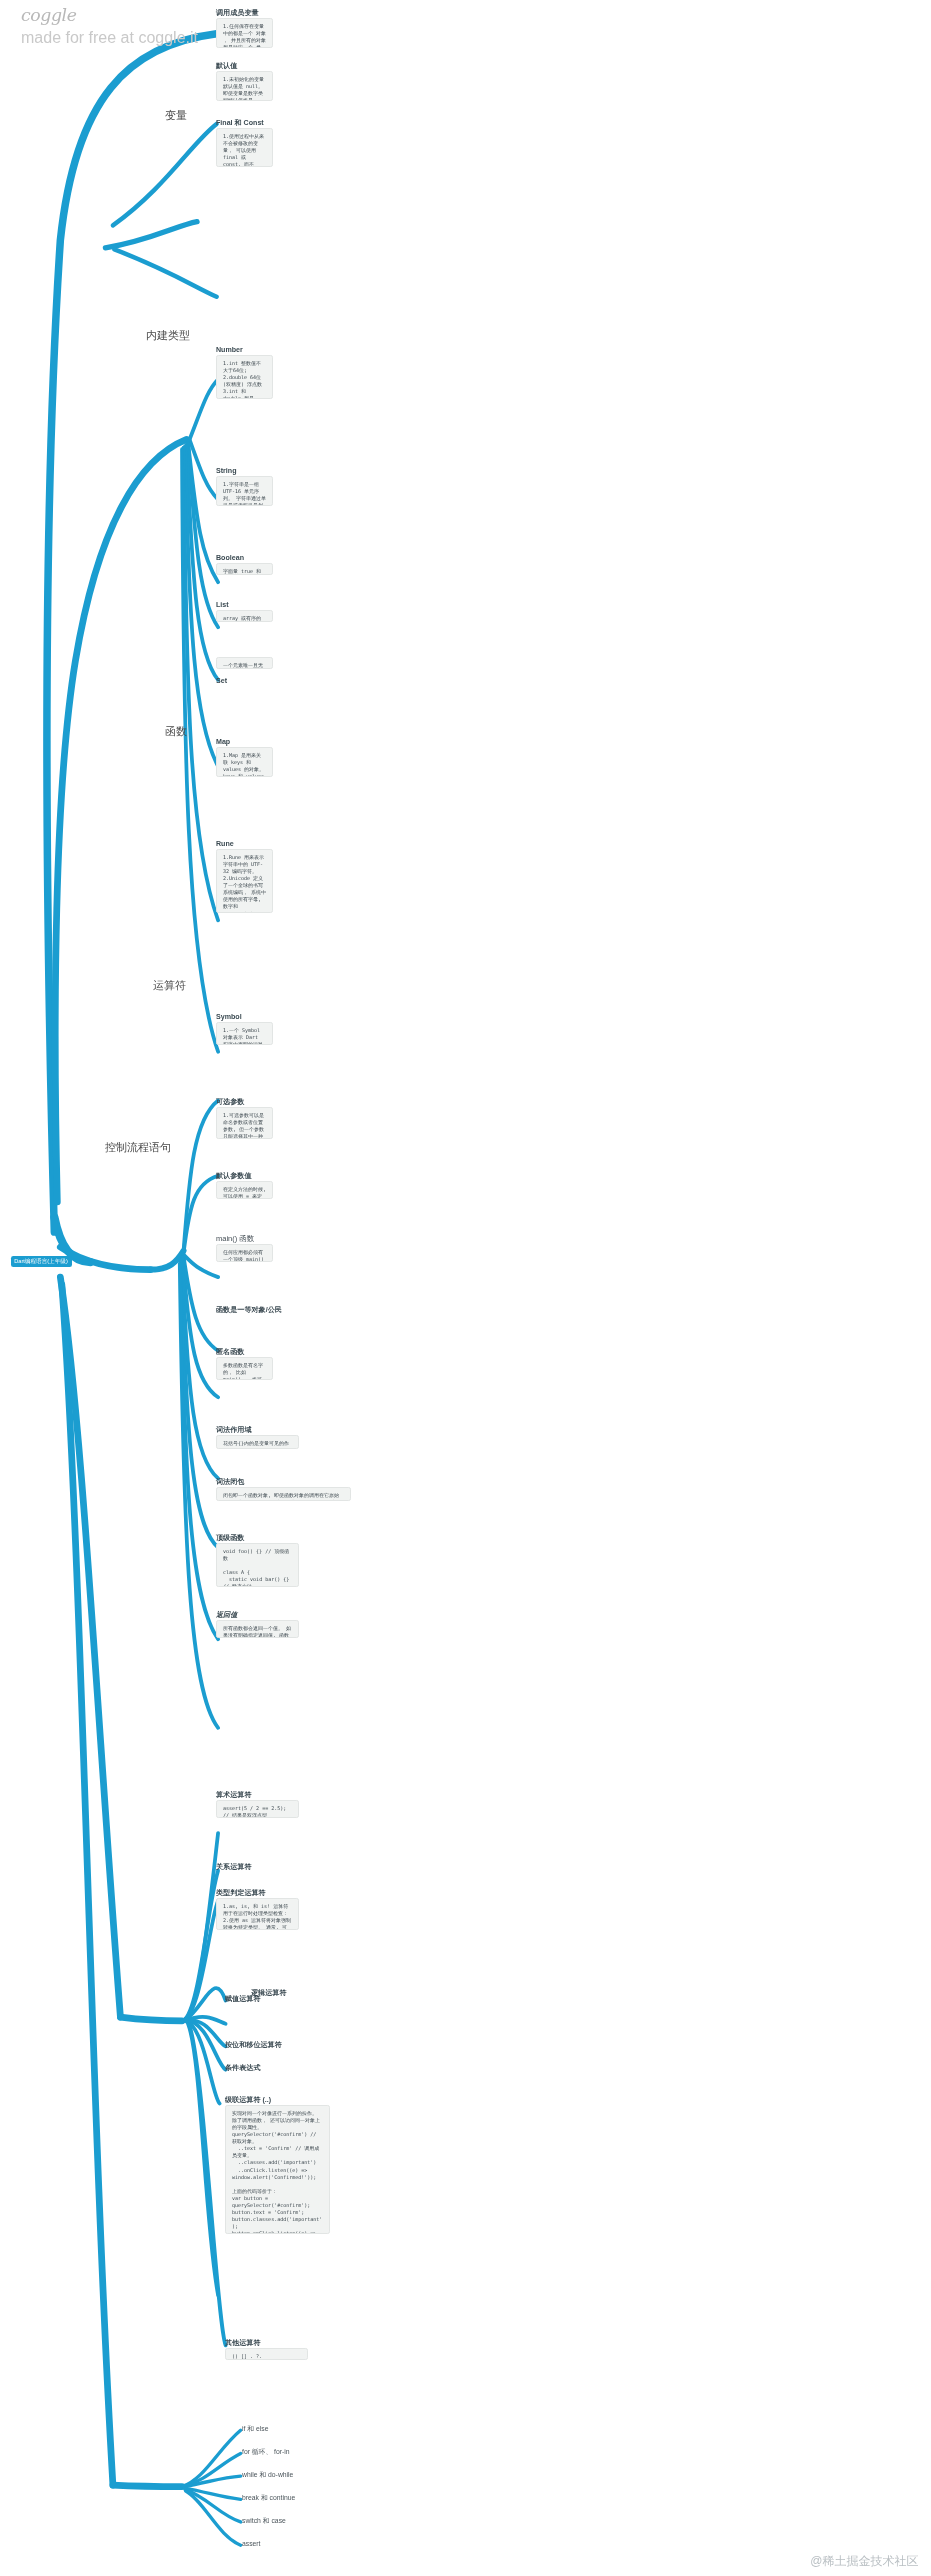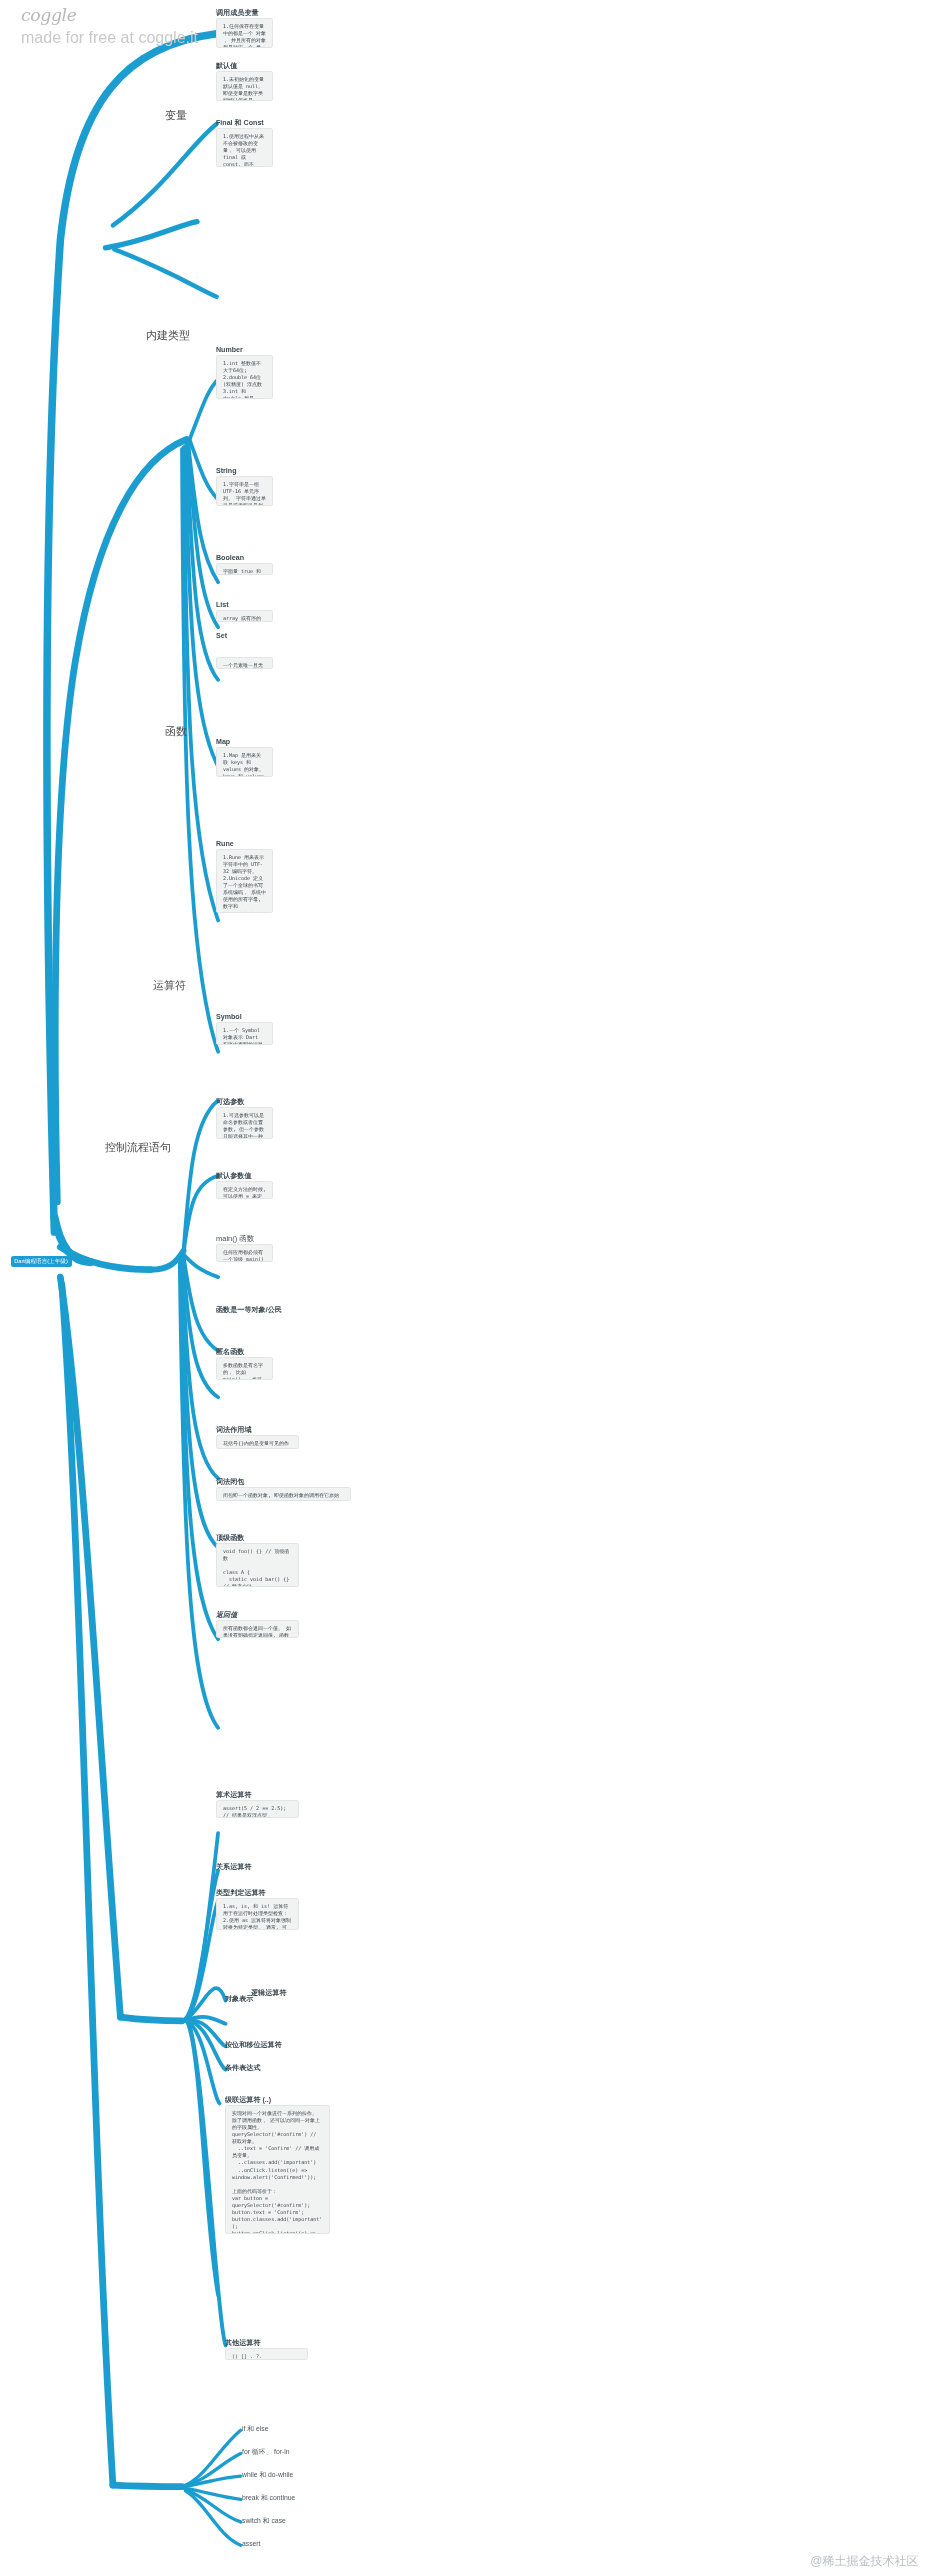--- a/index.html
+++ b/index.html
@@ -213,21 +213,21 @@
 2.== 运算符用来测试两个对象是否相等。
 3.使用 r 前缀, 可以创建 “原始 raw” 字符串：
 var s = r"In a raw string, even \n isn't special.";</div>
 
   <div class="leaf-title" style="left:216px; top:554px;">Boolean</div>
   <div class="leaf-box" style="left:216px; top:563px; width:57px; height:12px;">字面量 true 和 false 是布尔类型, 都是编译时常量。</div>
 
   <div class="leaf-title" style="left:216px; top:601px;">List</div>
   <div class="leaf-box" style="left:216px; top:610px; width:57px; height:12px;">array 或有序的对象集合。</div>
 
-  <div class="leaf-title" style="left:216px; top:632px;">Set</div>
+  <div class="leaf-title" style="left:216px; top:677px;">Set</div>
   <div class="leaf-box" style="left:216px; top:657px; width:57px; height:12px;">一个元素唯一且无需的集合。</div>
 
   <div class="leaf-title" style="left:216px; top:738px;">Map</div>
   <div class="leaf-box" style="left:216px; top:747px; width:57px; height:30px;">1.Map 是用来关联 keys 和 values 的对象。 keys 和 values 可以是
 任何类型的对象。在一个 Map 对象中一个 key 只能出现一次。 但是
 value 可以出现多次。
 2.使用 .length 函数获取当前 Map 中的 key-value 对数量：</div>
 
   <div class="leaf-title" style="left:216px; top:840px;">Rune</div>
   <div class="leaf-box" style="left:216px; top:849px; width:57px; height:64px;">1.Rune 用来表示字符串中的 UTF-32 编码字符。
@@ -292,21 +292,21 @@
 
   <div class="leaf-title" style="left:216px; top:1863px;">关系运算符</div>
 
   <div class="leaf-title" style="left:216px; top:1889px;">类型判定运算符</div>
   <div class="leaf-box" style="left:216px; top:1898px; width:83px; height:32px;">1.as, is, 和 is! 运算符用于在运行时处理类型检查：
 2.使用 as 运算符将对象强制转换为特定类型。 通常, 可以认为是 is 类型判定
 对象调用函数的一种缩写形式。
 3.if (emp is Person) { emp.firstName = 'Rob'; }
  (emp as Person).firstName = 'Bob'</div>
 
-  <div class="leaf-title" style="left:225px; top:1995px;">对象表示</div>
+  <div class="leaf-title" style="left:225px; top:1995px;">赋值运算符</div>
   <div class="leaf-title" style="left:225px; top:1989px;padding-left:26px;">逻辑运算符</div>
   <div class="leaf-title" style="left:225px; top:2041px;">按位和移位运算符</div>
   <div class="leaf-title" style="left:225px; top:2064px;">条件表达式</div>
 
   <div class="leaf-title" style="left:225px; top:2096px;">级联运算符 (..)</div>
   <div class="leaf-box" style="left:225px; top:2105px; width:105px; height:129px;">实现对同一个对像进行一系列的操作。 除了调用函数， 还可以访问同一对象上的字段属性。
 querySelector('#confirm') // 获取对象。
   ..text = 'Confirm' // 调用成员变量。
   ..classes.add('important')
   ..onClick.listen((e) =&gt; window.alert('Confirmed!'));

